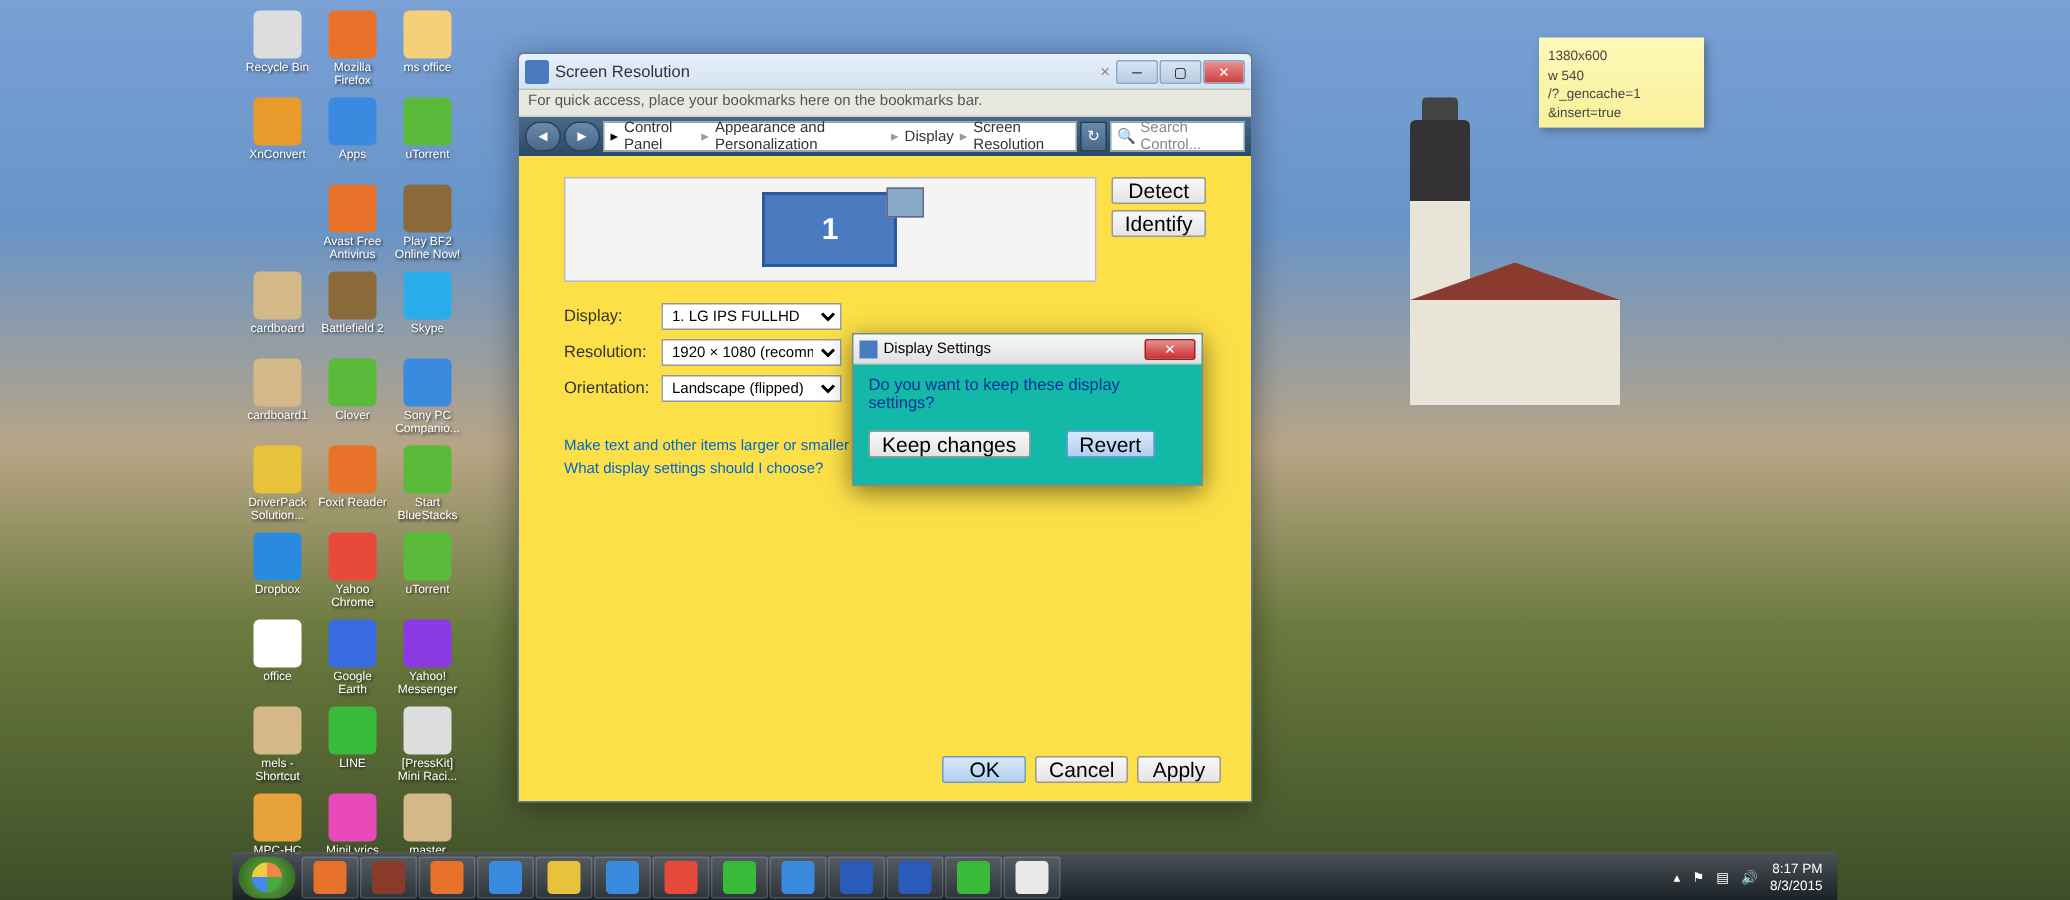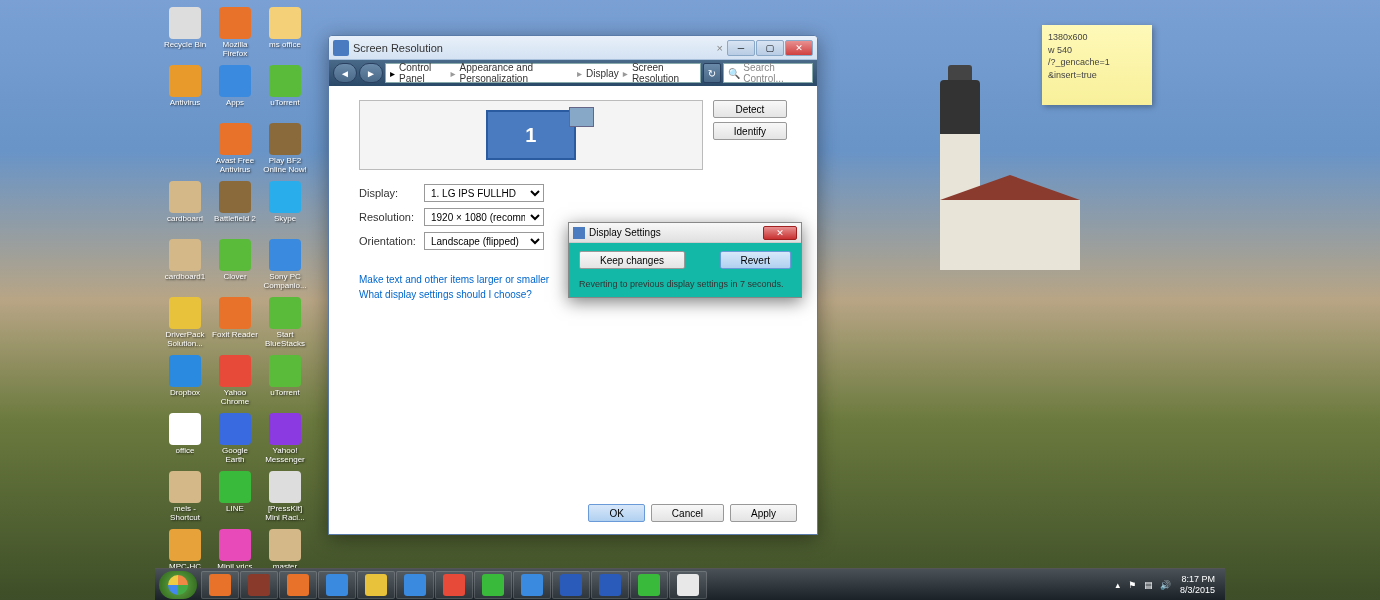--- a/index.html
+++ b/index.html
@@ -8,21 +8,21 @@
 .lighthouse{position:absolute;right:400px;top:80px;width:40px;height:180px;background:linear-gradient(180deg,#333 0%,#333 30%,#e8e4d8 30%,#e8e4d8 100%);border-radius:4px 4px 0 0}
 .lighthouse::before{content:"";position:absolute;top:-15px;left:8px;width:24px;height:15px;background:#444;border-radius:3px 3px 0 0}
 .house{position:absolute;right:300px;top:200px;width:140px;height:70px;background:#e8e4d8}
 .house::before{content:"";position:absolute;top:-25px;left:0;width:100%;height:25px;background:#8b3a2e;clip-path:polygon(0 100%,50% 0,100% 100%)}
 
 .icons{position:absolute;top:5px;left:160px;display:grid;grid-template-columns:repeat(3,50px);grid-auto-rows:58px;gap:0;color:#fff;font-size:8px;text-shadow:1px 1px 2px rgba(0,0,0,.8)}
 .icon{display:flex;flex-direction:column;align-items:center;justify-content:flex-start;text-align:center;cursor:pointer;padding:2px}
 .icon-img{width:32px;height:32px;border-radius:4px;display:flex;align-items:center;justify-content:center;font-size:18px;margin-bottom:2px}
 .icon span{line-height:1.1;max-width:48px;overflow:hidden}
 
-.window{position:absolute;left:328px;top:35px;width:490px;height:500px;background:#ffffff;border:1px solid #5a7aa8;border-radius:4px 4px 0 0;box-shadow:0 4px 20px rgba(0,0,0,.4)}
+.window{position:absolute;left:345px;top:35px;width:490px;height:500px;background:#fde047;border:1px solid #5a7aa8;border-radius:4px 4px 0 0;box-shadow:0 4px 20px rgba(0,0,0,.4)}
 .titlebar{height:24px;background:linear-gradient(180deg,#e8f0fa,#d4e2f2);border-radius:4px 4px 0 0;display:flex;align-items:center;padding:0 4px;border-bottom:1px solid #a8c0dc}
 .titlebar-icon{width:16px;height:16px;background:#4a7bc0;margin-right:4px;border-radius:2px}
 .titlebar-title{font-size:11px;color:#333;flex:1}
 .tab-x{color:#888;font-size:11px;margin-left:6px;padding:0 4px}
 .win-ctrl{display:flex;gap:1px;margin-left:auto}
 .win-btn{width:28px;height:16px;background:linear-gradient(180deg,#d8e4f2,#b8cce4);border:1px solid #8aa8c8;border-radius:2px;font-size:9px;display:flex;align-items:center;justify-content:center;cursor:pointer}
 .win-btn.close{background:linear-gradient(180deg,#e89090,#d04040);color:#fff}
 
 .bookmarkbar{height:18px;background:#e8e8e0;border-bottom:1px solid #ccc;font-size:10px;color:#555;padding:2px 6px}
 .navbar{height:26px;background:linear-gradient(180deg,#4a6a8a,#2a4868);display:flex;align-items:center;padding:0 4px;gap:2px}
@@ -32,42 +32,42 @@
 .breadcrumb .sep{color:#999}
 .searchbox{width:90px;height:20px;background:#fff;border:1px solid #8aa;font-size:10px;padding:0 4px;color:#888;display:flex;align-items:center}
 
 .content{padding:14px 30px;font-size:11px}
 .heading{color:#003399;font-size:13px;margin-bottom:12px}
 .preview-row{display:flex;gap:10px;margin-bottom:14px}
 .preview{flex:1;height:70px;border:1px solid #bbb;background:#f4f4f4;display:flex;align-items:center;justify-content:center}
 .monitor{width:90px;height:50px;background:#4a7bc0;border:2px solid #2a5ba0;display:flex;align-items:center;justify-content:center;color:#fff;font-size:20px;font-weight:bold;position:relative}
 .monitor-small{position:absolute;right:-20px;top:-5px;width:25px;height:20px;background:#88a8c8;border:1px solid #668}
 .btncol{display:flex;flex-direction:column;gap:4px}
-.btn{height:18px;min-width:56px;background:linear-gradient(180deg,#f8f8f8,#e4e4e4);border:1px solid #999;border-radius:2px;font-size:10px;padding:0 20px;cursor:pointer;display:flex;align-items:center;justify-content:center}
+.btn{height:18px;min-width:56px;background:linear-gradient(180deg,#f8f8f8,#e4e4e4);border:1px solid #999;border-radius:2px;font-size:14px;padding:0 8px;cursor:pointer;display:flex;align-items:center;justify-content:center}
 .btn.blue{background:linear-gradient(180deg,#d8e8fa,#b0d0f0);border-color:#6a9ad8}
 
 .formrow{display:flex;align-items:center;margin-bottom:6px}
 .formrow label{width:65px;font-size:11px;color:#333}
 .formrow select{width:120px;height:18px;font-size:10px;border:1px solid #999;background:#fff;padding:0 2px}
 
 .linkrow{margin-top:24px}
 .linkrow a{display:block;color:#0066cc;font-size:10px;margin-bottom:4px;text-decoration:none}
 
 .footer-btns{position:absolute;bottom:12px;right:20px;display:flex;gap:6px}
 
 .dialog{position:absolute;left:568px;top:222px;width:234px;background:#14b8a6;border:1px solid #888;box-shadow:0 4px 16px rgba(0,0,0,.5)}
 .dialog-title{height:20px;background:linear-gradient(180deg,#f8f8f8,#e0e0e0);border-bottom:1px solid #ccc;display:flex;align-items:center;padding:0 4px;font-size:10px}
 .dialog-title-icon{width:12px;height:12px;background:#4a7bc0;margin-right:4px}
 .dialog-close{margin-left:auto;width:34px;height:14px;background:linear-gradient(180deg,#e89090,#c83030);color:#fff;border:1px solid #a02020;border-radius:2px;font-size:9px;display:flex;align-items:center;justify-content:center;cursor:pointer}
 .dialog-body{padding:8px 10px}
 .dialog-q{color:#003399;font-size:11px;margin-bottom:12px}
-.dialog-btns{display:flex;gap:24px;justify-content:space-between;margin-bottom:10px}
+.dialog-btns{display:flex;gap:24px;justify-content:flex-start;margin-bottom:10px}
 .dialog-msg{font-size:9px;color:#333}
 
-.sticky{position:absolute;right:228px;top:25px;width:110px;height:80px;background:linear-gradient(180deg,#fef9b8,#f8f09a);box-shadow:2px 2px 6px rgba(0,0,0,.3);padding:6px;font-family:monospace;font-size:9px;color:#444;line-height:1.4}
+.sticky{position:absolute;right:244px;top:25px;width:110px;height:60px;background:linear-gradient(180deg,#fef9b8,#f8f09a);box-shadow:2px 2px 6px rgba(0,0,0,.3);padding:6px;font-family:monospace;font-size:9px;color:#444;line-height:1.4}
 
 .taskbar{position:absolute;bottom:0;left:155px;right:155px;height:32px;background:linear-gradient(180deg,#4a5258,#1a2228);border-top:1px solid #555;display:flex;align-items:center;padding:0 4px}
 .start{width:38px;height:28px;background:radial-gradient(circle,#6ab04a,#2a6018);border-radius:14px;display:flex;align-items:center;justify-content:center;cursor:pointer;margin-right:4px}
 .start-orb{width:20px;height:20px;background:conic-gradient(#e84 0 90deg,#4a4 90deg 180deg,#48e 180deg 270deg,#ec4 270deg 360deg);border-radius:50%}
 .tbtn{width:38px;height:28px;border:1px solid rgba(255,255,255,.15);background:rgba(255,255,255,.08);margin-right:1px;display:flex;align-items:center;justify-content:center;cursor:pointer;border-radius:2px}
 .tbtn-ic{width:22px;height:22px;border-radius:3px}
 .tray{margin-left:auto;display:flex;align-items:center;gap:8px;color:#fff;font-size:9px;padding-right:6px}
 .clock{text-align:right;line-height:1.2}
 
 .sidebar-l,.sidebar-r{position:absolute;top:0;width:155px;height:600px;background:#9eb7e5}
@@ -92,21 +92,21 @@
     <div class="icon">
       <div class="icon-img" style="background:#e8722a"></div>
       <span>Mozilla Firefox</span>
     </div>
     <div class="icon">
       <div class="icon-img" style="background:#f4d078"></div>
       <span>ms office</span>
     </div>
     <div class="icon">
       <div class="icon-img" style="background:#e89a2a"></div>
-      <span>Antivirus</span>
+      <span>XnConvert</span>
     </div>
     <div class="icon">
       <div class="icon-img" style="background:#3a8ae0"></div>
       <span>Apps</span>
     </div>
     <div class="icon">
       <div class="icon-img" style="background:#5aba3a"></div>
       <span>uTorrent</span>
     </div>
     <div class="icon" style="visibility: hidden;">
@@ -214,20 +214,21 @@
   <div class="titlebar">
     <div class="titlebar-icon"></div>
     <div class="titlebar-title">Screen Resolution</div>
     <div class="tab-x">×</div>
     <div class="win-ctrl">
       <div class="win-btn">─</div>
       <div class="win-btn">▢</div>
       <div class="win-btn close">✕</div>
     </div>
   </div>
+  <div class="bookmarkbar">For quick access, place your bookmarks here on the bookmarks bar.</div>
   <div class="navbar">
     <div class="nav-btn">◄</div>
     <div class="nav-btn">►</div>
     <div class="breadcrumb">
       <span>▸</span>
       <a>Control Panel</a>
         <span class="sep">▸</span>
       <a>Appearance and Personalization</a>
         <span class="sep">▸</span>
       <a>Display</a>
@@ -274,25 +275,25 @@
   </div>
 </div>
 
 <div class="dialog">
   <div class="dialog-title">
     <div class="dialog-title-icon"></div>
     <span>Display Settings</span>
     <div class="dialog-close">✕</div>
   </div>
   <div class="dialog-body">
+    <div class="dialog-q">Do you want to keep these display settings?</div>
     <div class="dialog-btns">
       <button class="btn">Keep changes</button>
       <button class="btn blue">Revert</button>
     </div>
-    <div class="dialog-msg">Reverting to previous display settings in 7 seconds.</div>
   </div>
 </div>
 
 <div class="sticky">
   <div>1380x600</div>
   <div>w 540</div>
   <div>/?_gencache=1</div>
   <div>&amp;insert=true</div>
 </div>
 

